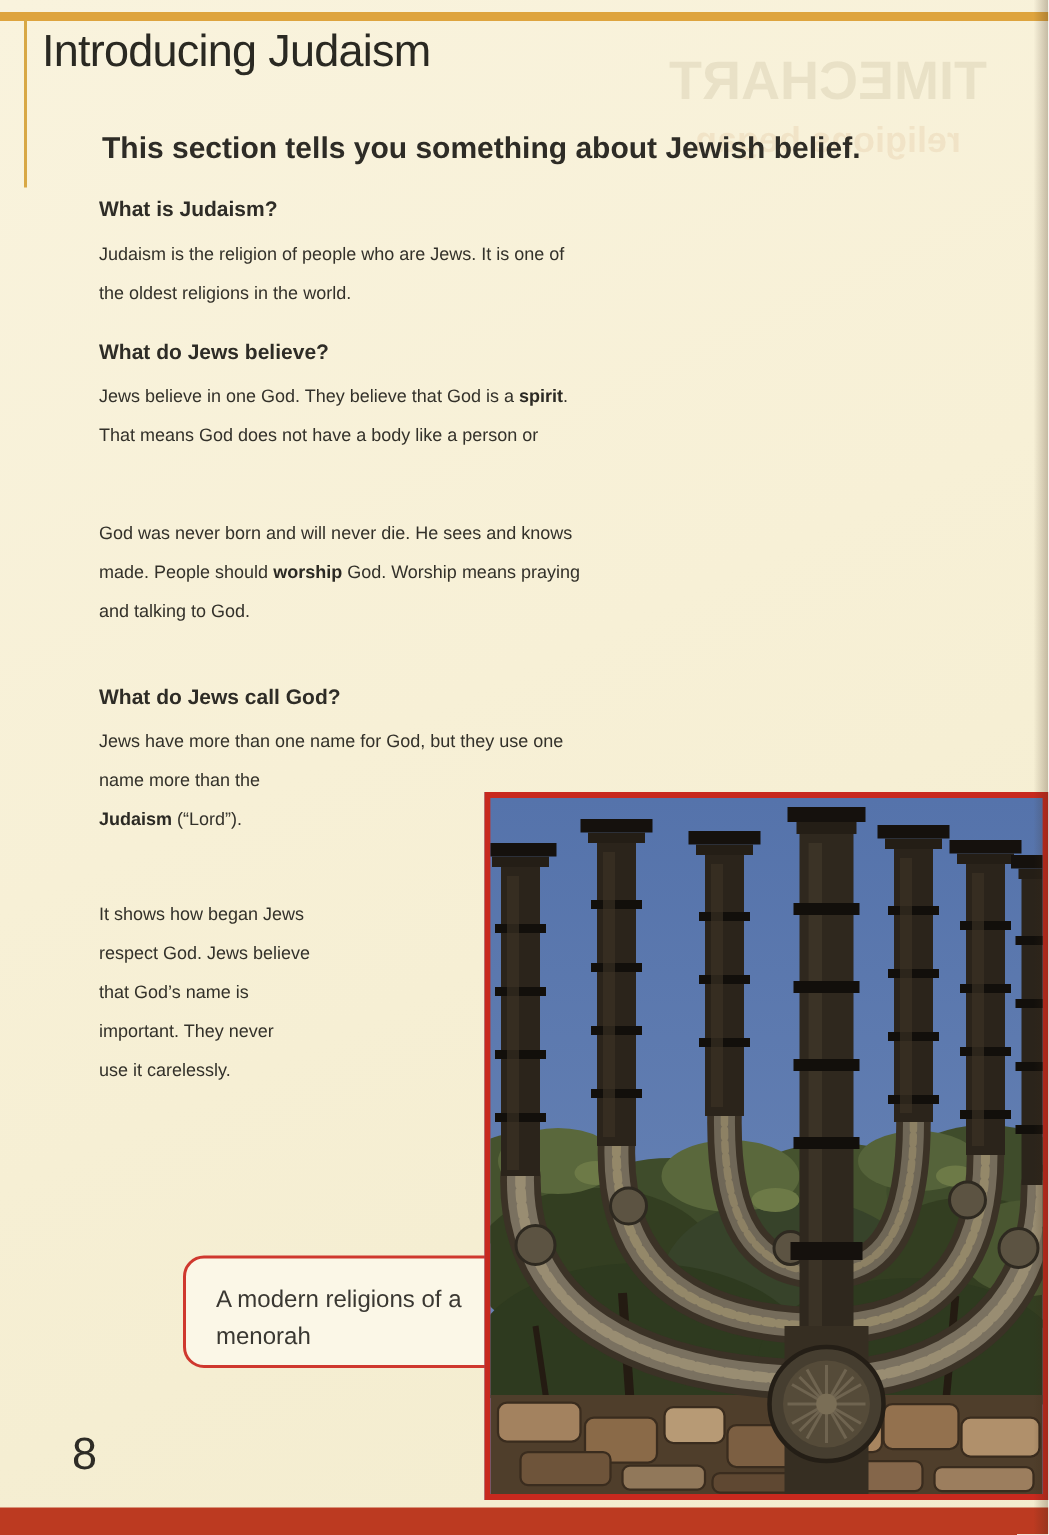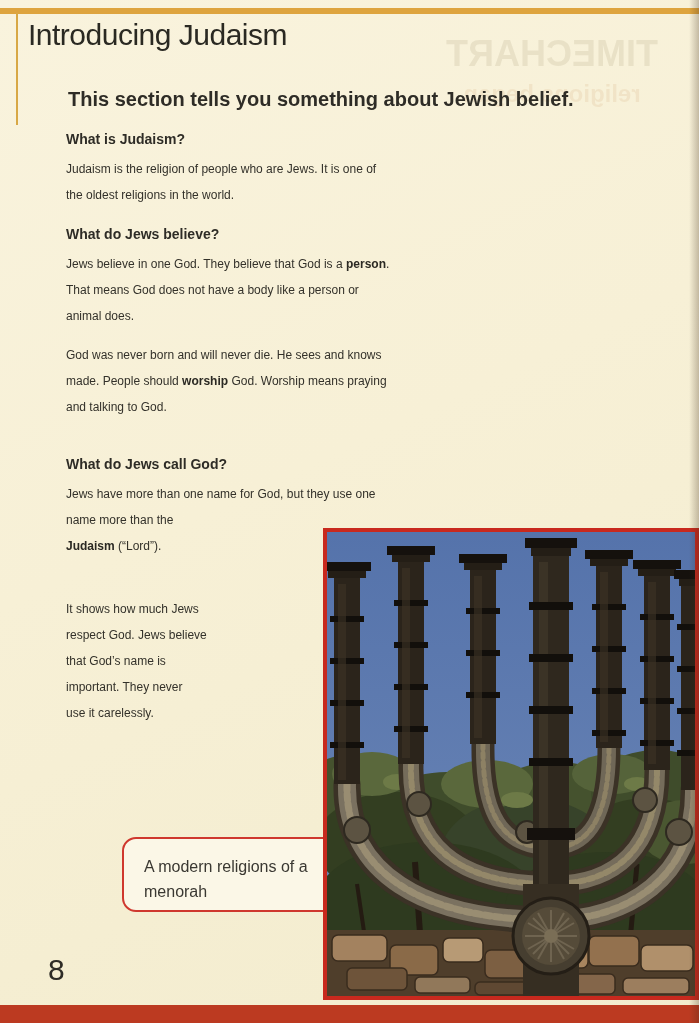--- a/index.html
+++ b/index.html
@@ -53,38 +53,37 @@
   <div class="intro">This section tells you something about Jewish belief.</div>
 
   <div class="heading" style="top:131px">What is Judaism?</div>
   <div class="para" style="top:156px">
     <div class="line">Judaism is the religion of people who are Jews. It is one of</div>
     <div class="line">the oldest religions in the world.</div>
   </div>
 
   <div class="heading" style="top:226px">What do Jews believe?</div>
   <div class="para" style="top:251px">
-    <div class="line"><span>Jews believe in one God. They believe that God is a </span><strong>person</strong><span>.</span></div>
+    <div class="line"><span>Jews believe in one God. They believe that God is a </span><strong>spirit</strong><span>.</span></div>
     <div class="line">That means God does not have a body like a person or</div>
-    <div class="line">animal does.</div>
   </div>
   <div class="para" style="top:342px">
     <div class="line">God was never born and will never die. He sees and knows</div>
     <div class="line"><span>made. People should </span><strong>worship</strong><span> God. Worship means praying</span></div>
     <div class="line">and talking to God.</div>
   </div>
 
   <div class="heading" style="top:456px">What do Jews call God?</div>
   <div class="para" style="top:481px">
     <div class="line">Jews have more than one name for God, but they use one</div>
     <div class="line">name more than the</div>
     <div class="line"><strong>Judaism</strong><span> (“Lord”).</span></div>
   </div>
   <div class="para" style="top:596px">
-    <div class="line">It shows how much Jews</div>
+    <div class="line">It shows how began Jews</div>
     <div class="line">respect God. Jews believe</div>
     <div class="line">that God’s name is</div>
     <div class="line">important. They never</div>
     <div class="line">use it carelessly.</div>
   </div>
 
   <div class="caption-box">
     <div class="caption-text">A modern religions of a menorah</div>
   </div>
 

